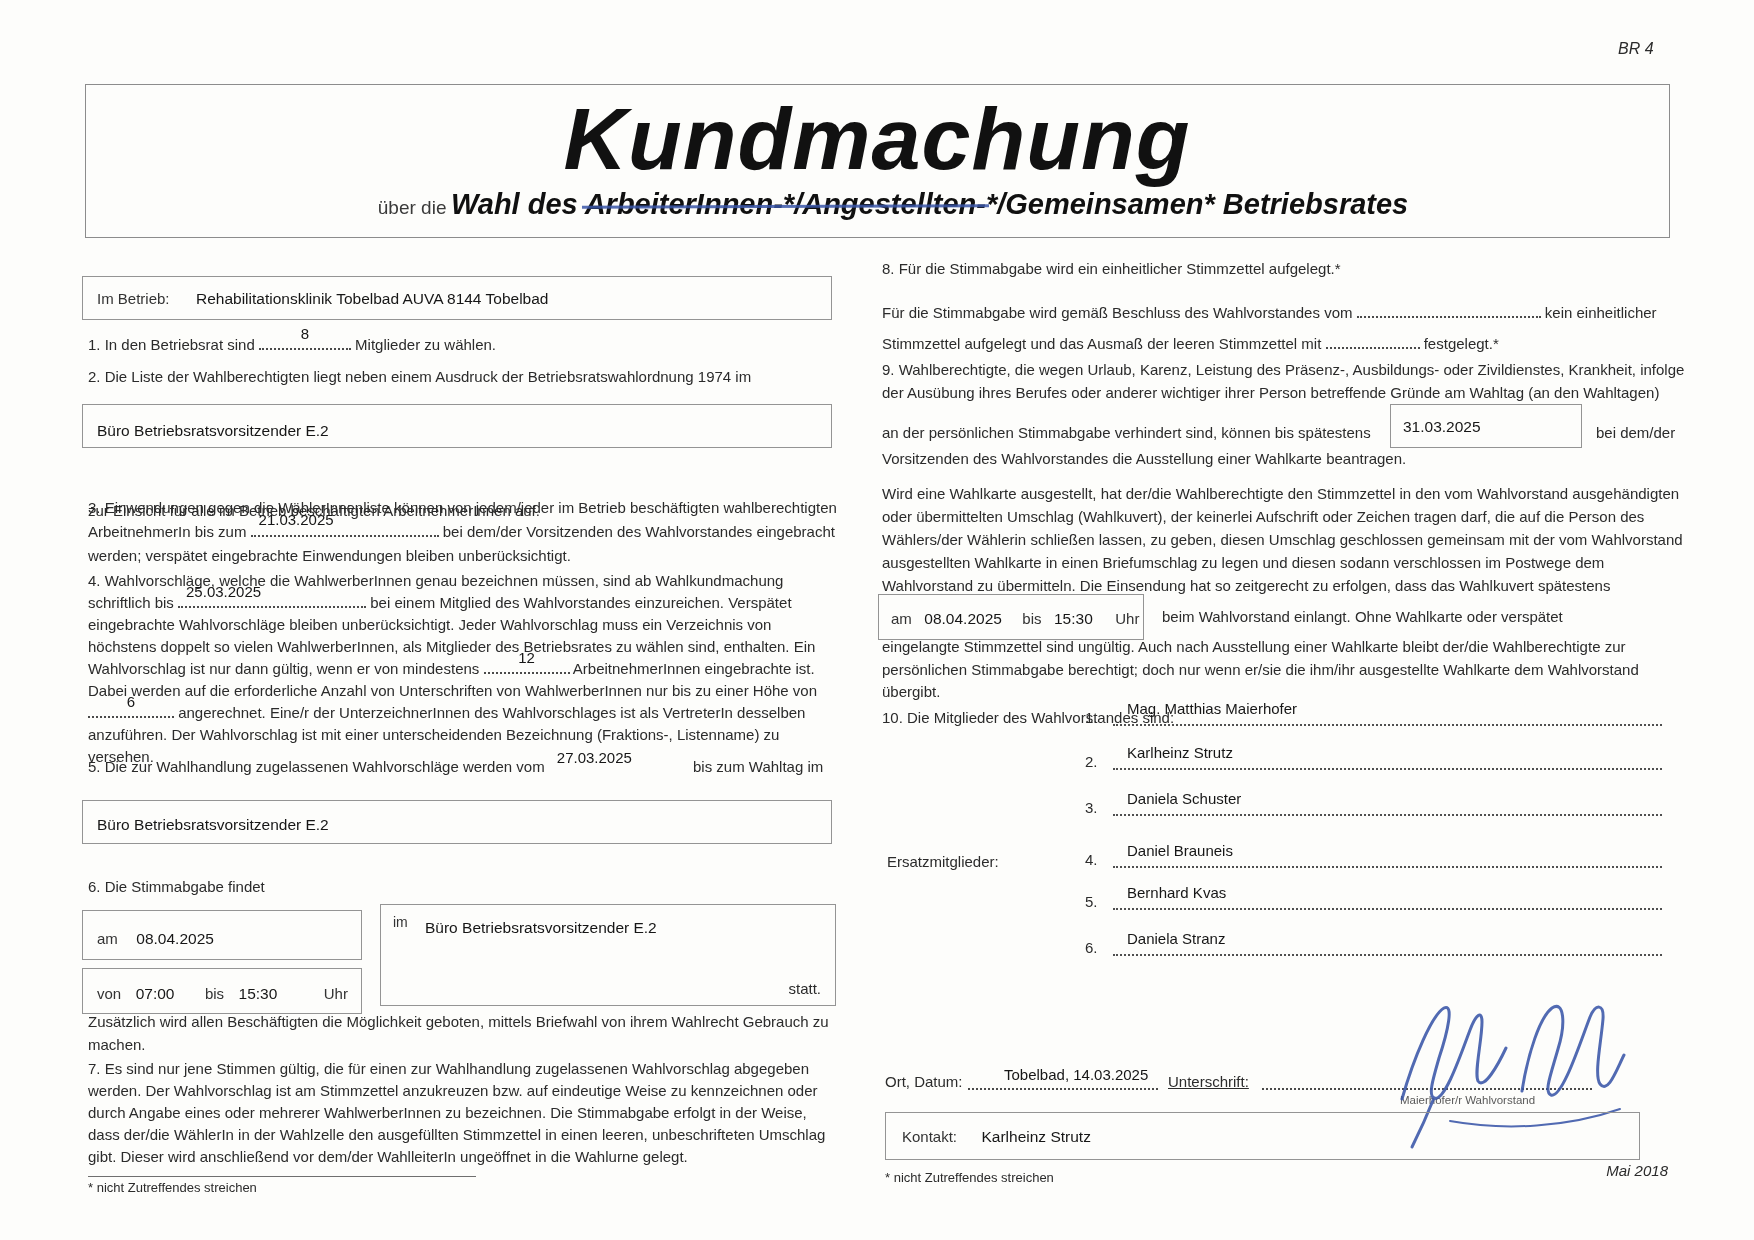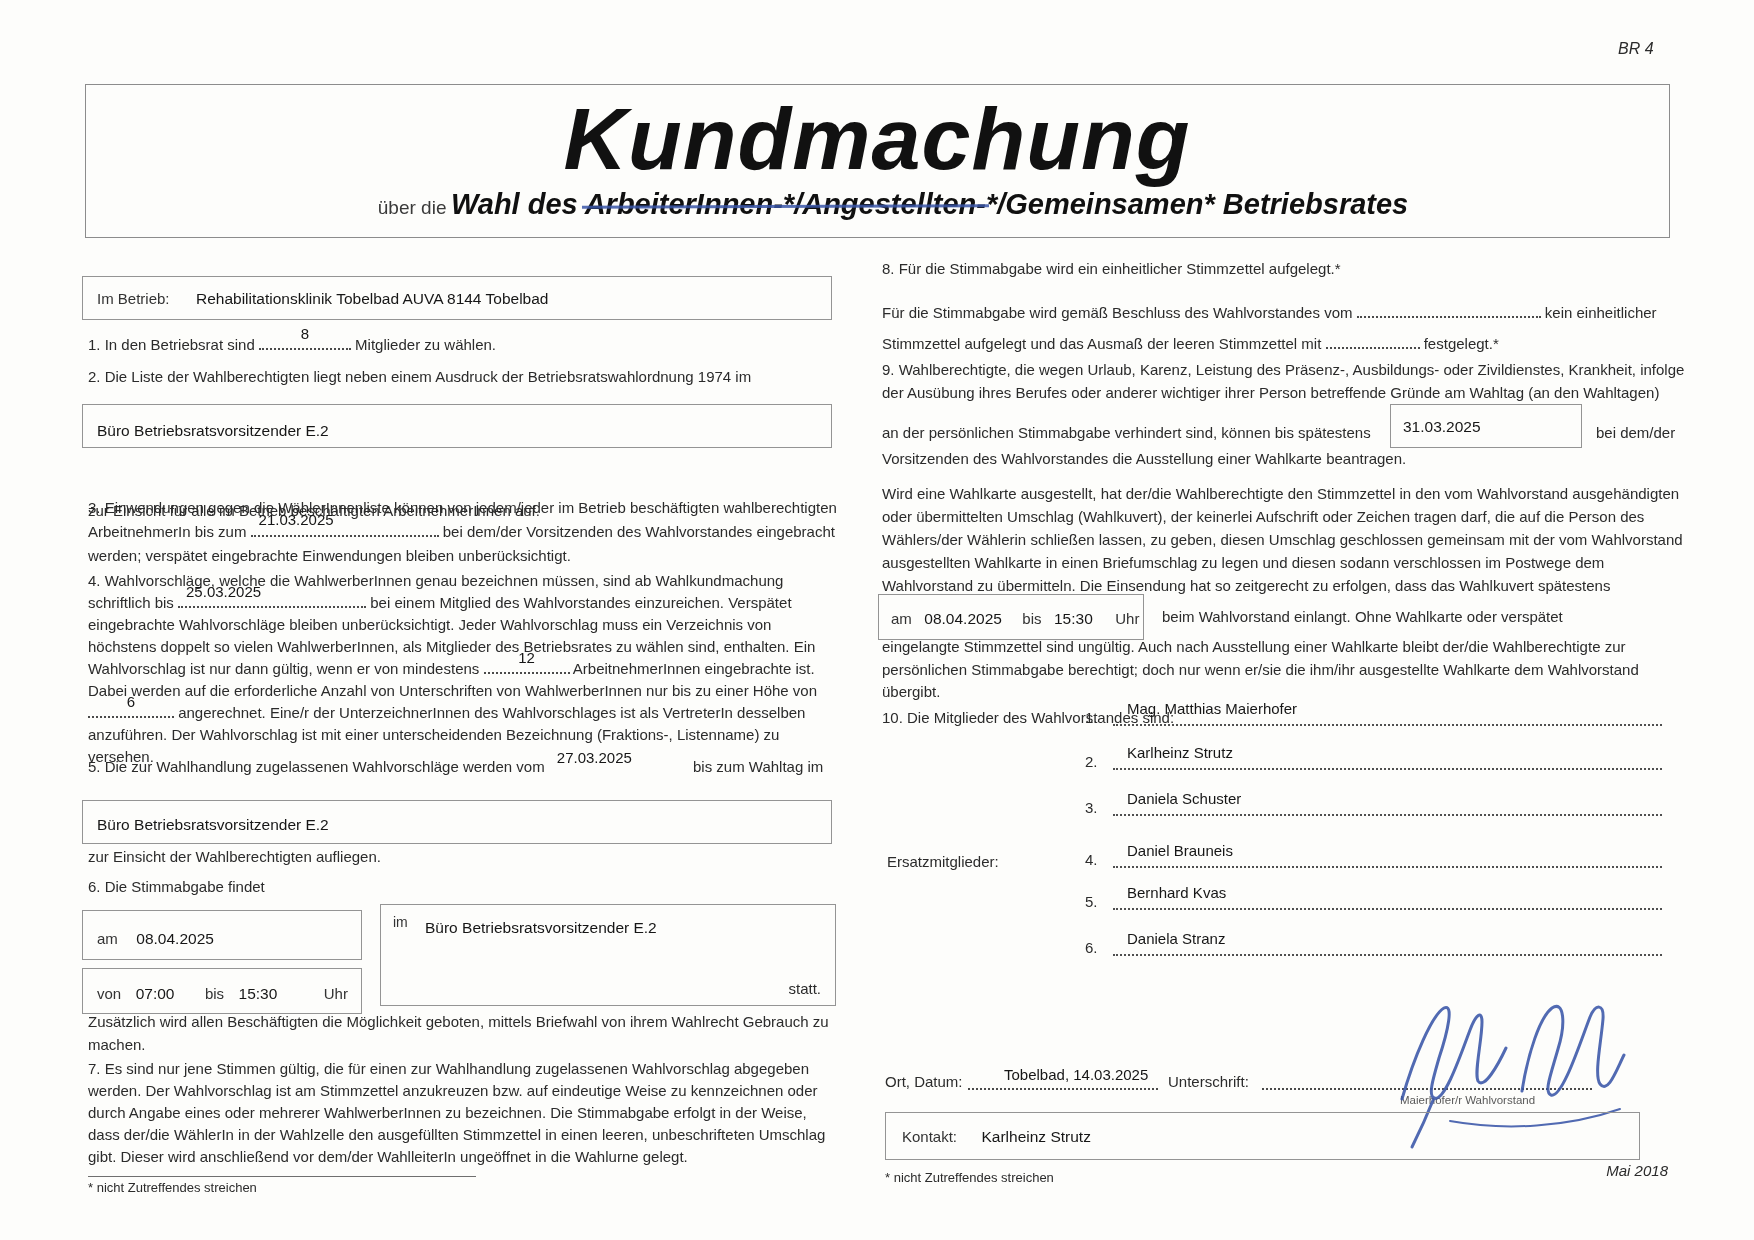--- a/index.html
+++ b/index.html
@@ -102,21 +102,20 @@
   <div class="par" style="left:88px;top:756px;width:752px;">
     <span>5. Die zur Wahlhandlung zugelassenen Wahlvorschläge werden vom</span>
     <span class="fill nodot" style="width:140px;"><span class="fv">27.03.2025</span></span>
     <span>bis zum Wahltag im</span>
   </div>
 
   <div class="fbox" style="left:82px;top:800px;width:750px;height:44px;padding:15px 0 0 14px;">
     <span class="val" style="font-size:15.5px;">Büro Betriebsratsvorsitzender E.2</span>
   </div>
 
-  <div class="par" style="left:88px;top:846px;width:752px;">zur Einsicht der Wahlberechtigten aufliegen.</div>
 
   <div class="par" style="left:88px;top:876px;width:752px;">6. Die Stimmabgabe findet</div>
 
   <div class="fbox" style="left:82px;top:910px;width:280px;height:50px;padding:19px 0 0 14px;">
     <span class="lbl" style="font-size:15px;">am</span>
     <span class="val" style="font-size:15.5px;margin-left:14px;">08.04.2025</span>
   </div>
 
   <div class="fbox" style="left:82px;top:968px;width:280px;height:46px;padding:16px 0 0 14px;">
     <span class="lbl" style="font-size:15px;">von</span>
@@ -208,21 +207,21 @@
     <span class="mnum">6.</span>
     <span class="mline">
         <span class="mname">Daniela Stranz</span>
       </span>
   </div>
 
   <div class="t" style="left:885px;top:1073px;">Ort, Datum:</div>
   <div class="sigfill" style="left:968px;top:1062px;width:190px;">
     <span class="fv">Tobelbad, 14.03.2025</span>
   </div>
-  <div class="t" style="left:1168px;top:1073px;">Unterschrift:</div>
+  <div class="t" style="left:1168px;top:1073px;text-decoration:underline;">Unterschrift:</div>
   <div class="sigfill" style="left:1262px;top:1062px;width:330px;"></div>
   <div class="role" style="left:1400px;top:1094px;">Maierhofer/r Wahlvorstand</div>
 
   <svg style="position:absolute;left:1388px;top:995px;" width="240" height="158" viewBox="0 0 240 158">
     <g fill="none" stroke="#3a56a8" stroke-width="3" stroke-linecap="round" opacity="0.88">
       <path d="M14,104 C26,62 44,20 56,13 C66,8 60,36 51,63 C45,84 40,100 46,103 C56,108 72,62 82,35 C88,19 94,15 94,27 C94,45 86,78 90,86 C96,95 110,70 118,53"></path>
       <path d="M46,103 C40,118 32,136 24,152"></path>
       <path d="M134,96 C140,58 152,22 164,13 C176,5 178,28 170,54 C162,82 156,97 163,100 C174,104 192,48 202,22 C208,8 216,9 215,24 C213,48 206,80 212,89 C220,99 228,76 236,60"></path>
       <path d="M62,126 C118,136 180,132 232,114" stroke-width="2"></path>
     </g>

